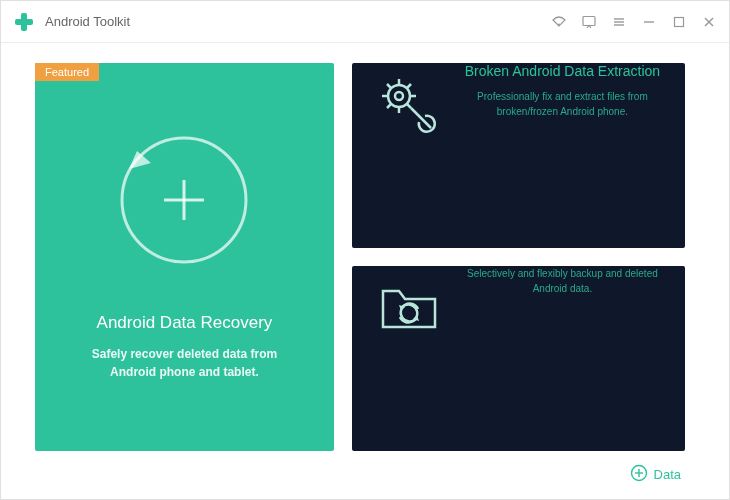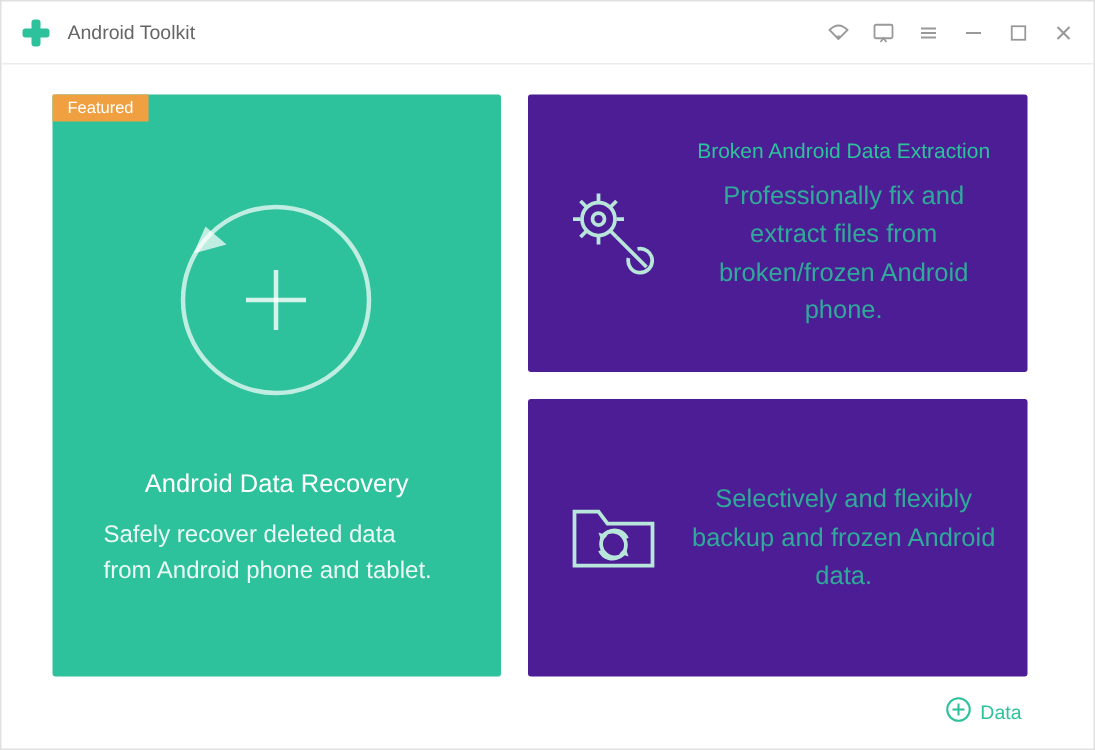--- a/index.html
+++ b/index.html
@@ -75,57 +75,58 @@
       display: flex; align-items: center; justify-content: center;
     }
     .card-left-title {
       margin-top: 38px;
       font-size: 17px;
       color: #fff;
       text-align: right;
     }
     .card-left-desc {
       margin-top: 12px;
-      font-size: 16px;
+      font-size: 12px;
       color: rgba(255,255,255,0.9);
-      text-align: left;
+      text-align: center;
       padding: 0 34px;
       line-height: 1.5;
+      font-weight: bold;
     }
     .right-col {
       display: flex;
       flex-direction: column;
       gap: 18px;
       width: 340px;
     }
     .card-right {
       height: 185px;
-      background: #4c1d95;
-      display: flex;
-      align-items: center;
+      background: #0f172a;
+      display: flex;
+      align-items: flex-start;
       padding: 0 18px 0 14px;
       cursor: pointer;
     }
     .r-icon {
       width: 86px; height: 86px;
       display: flex; align-items: center; justify-content: center;
       flex-shrink: 0;
     }
     .r-text {
       margin-left: 6px;
       text-align: center;
       flex: 1;
     }
     .r-title {
       font-size: 14px;
       color: #2dc29b;
       margin-bottom: 10px;
     }
     .r-desc {
-      font-size: 17px;
+      font-size: 10px;
       color: #2dc29b;
       line-height: 1.5;
       opacity: 0.85;
     }
     .more-row {
       position: absolute;
       right: 48px;
       bottom: 14px;
       display: flex;
       align-items: center;
@@ -235,21 +236,21 @@
             <g fill="none" stroke="#b9e6da" stroke-width="2.5">
               <path d="M14 26 L14 58 L66 58 L66 30 L36 30 L30 22 L14 22 Z"></path>
               <path d="M33 38 A9 9 0 1 1 31 48"></path>
               <polygon points="30,36 36,38 32,42" fill="#b9e6da" stroke="none"></polygon>
               <path d="M47 50 A9 9 0 1 1 49 40"></path>
               <polygon points="50,52 44,50 48,46" fill="#b9e6da" stroke="none"></polygon>
             </g>
           </svg>
         </div>
         <div class="r-text">
-          <div class="r-desc">Selectively and flexibly backup and frozen Android data.</div>
+          <div class="r-desc">Selectively and flexibly backup and deleted Android data.</div>
         </div>
       </div>
 
     </div>
 
   </div>
 
   <div class="more-row">
     <span>
       <svg width="18" height="18" viewBox="0 0 18 18">

